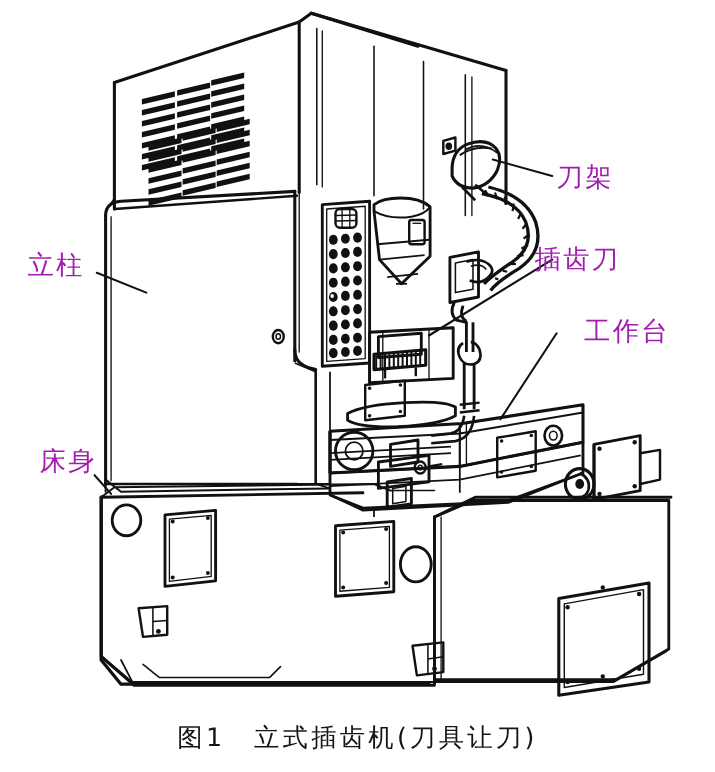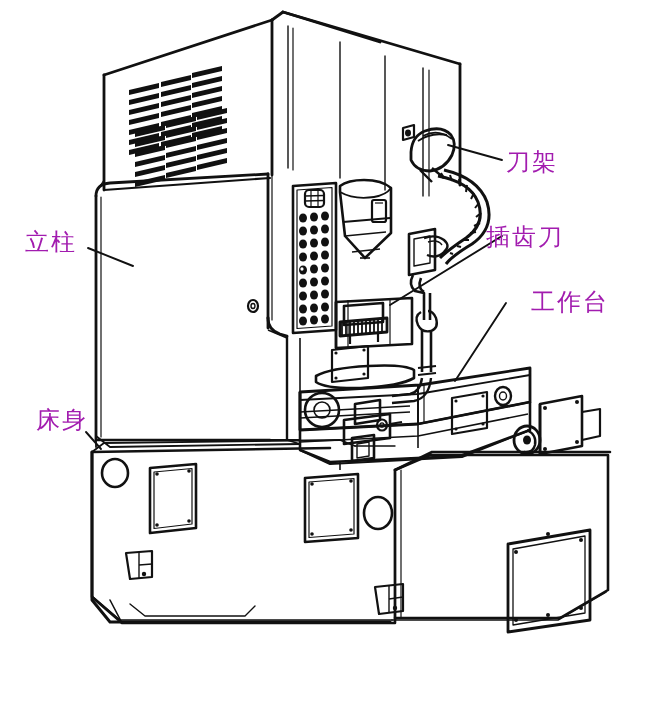--- a/index.html
+++ b/index.html
@@ -550,14 +550,17 @@
       <path d="M506,303 L455,381"></path>
     </g>
   </svg>
 
   <div class="callout" id="callout-column">立柱</div>
   <div class="callout" id="callout-bed">床身</div>
   <div class="callout" id="callout-toolhead">刀架</div>
   <div class="callout" id="callout-cutter">插齿刀</div>
   <div class="callout" id="callout-table">工作台</div>
 
+  <div id="figure-caption">
+    <span class="cap-num">图1</span><span>立式插齿机(刀具让刀)</span>
+  </div>
 
 </div>
 
 </body></html>

